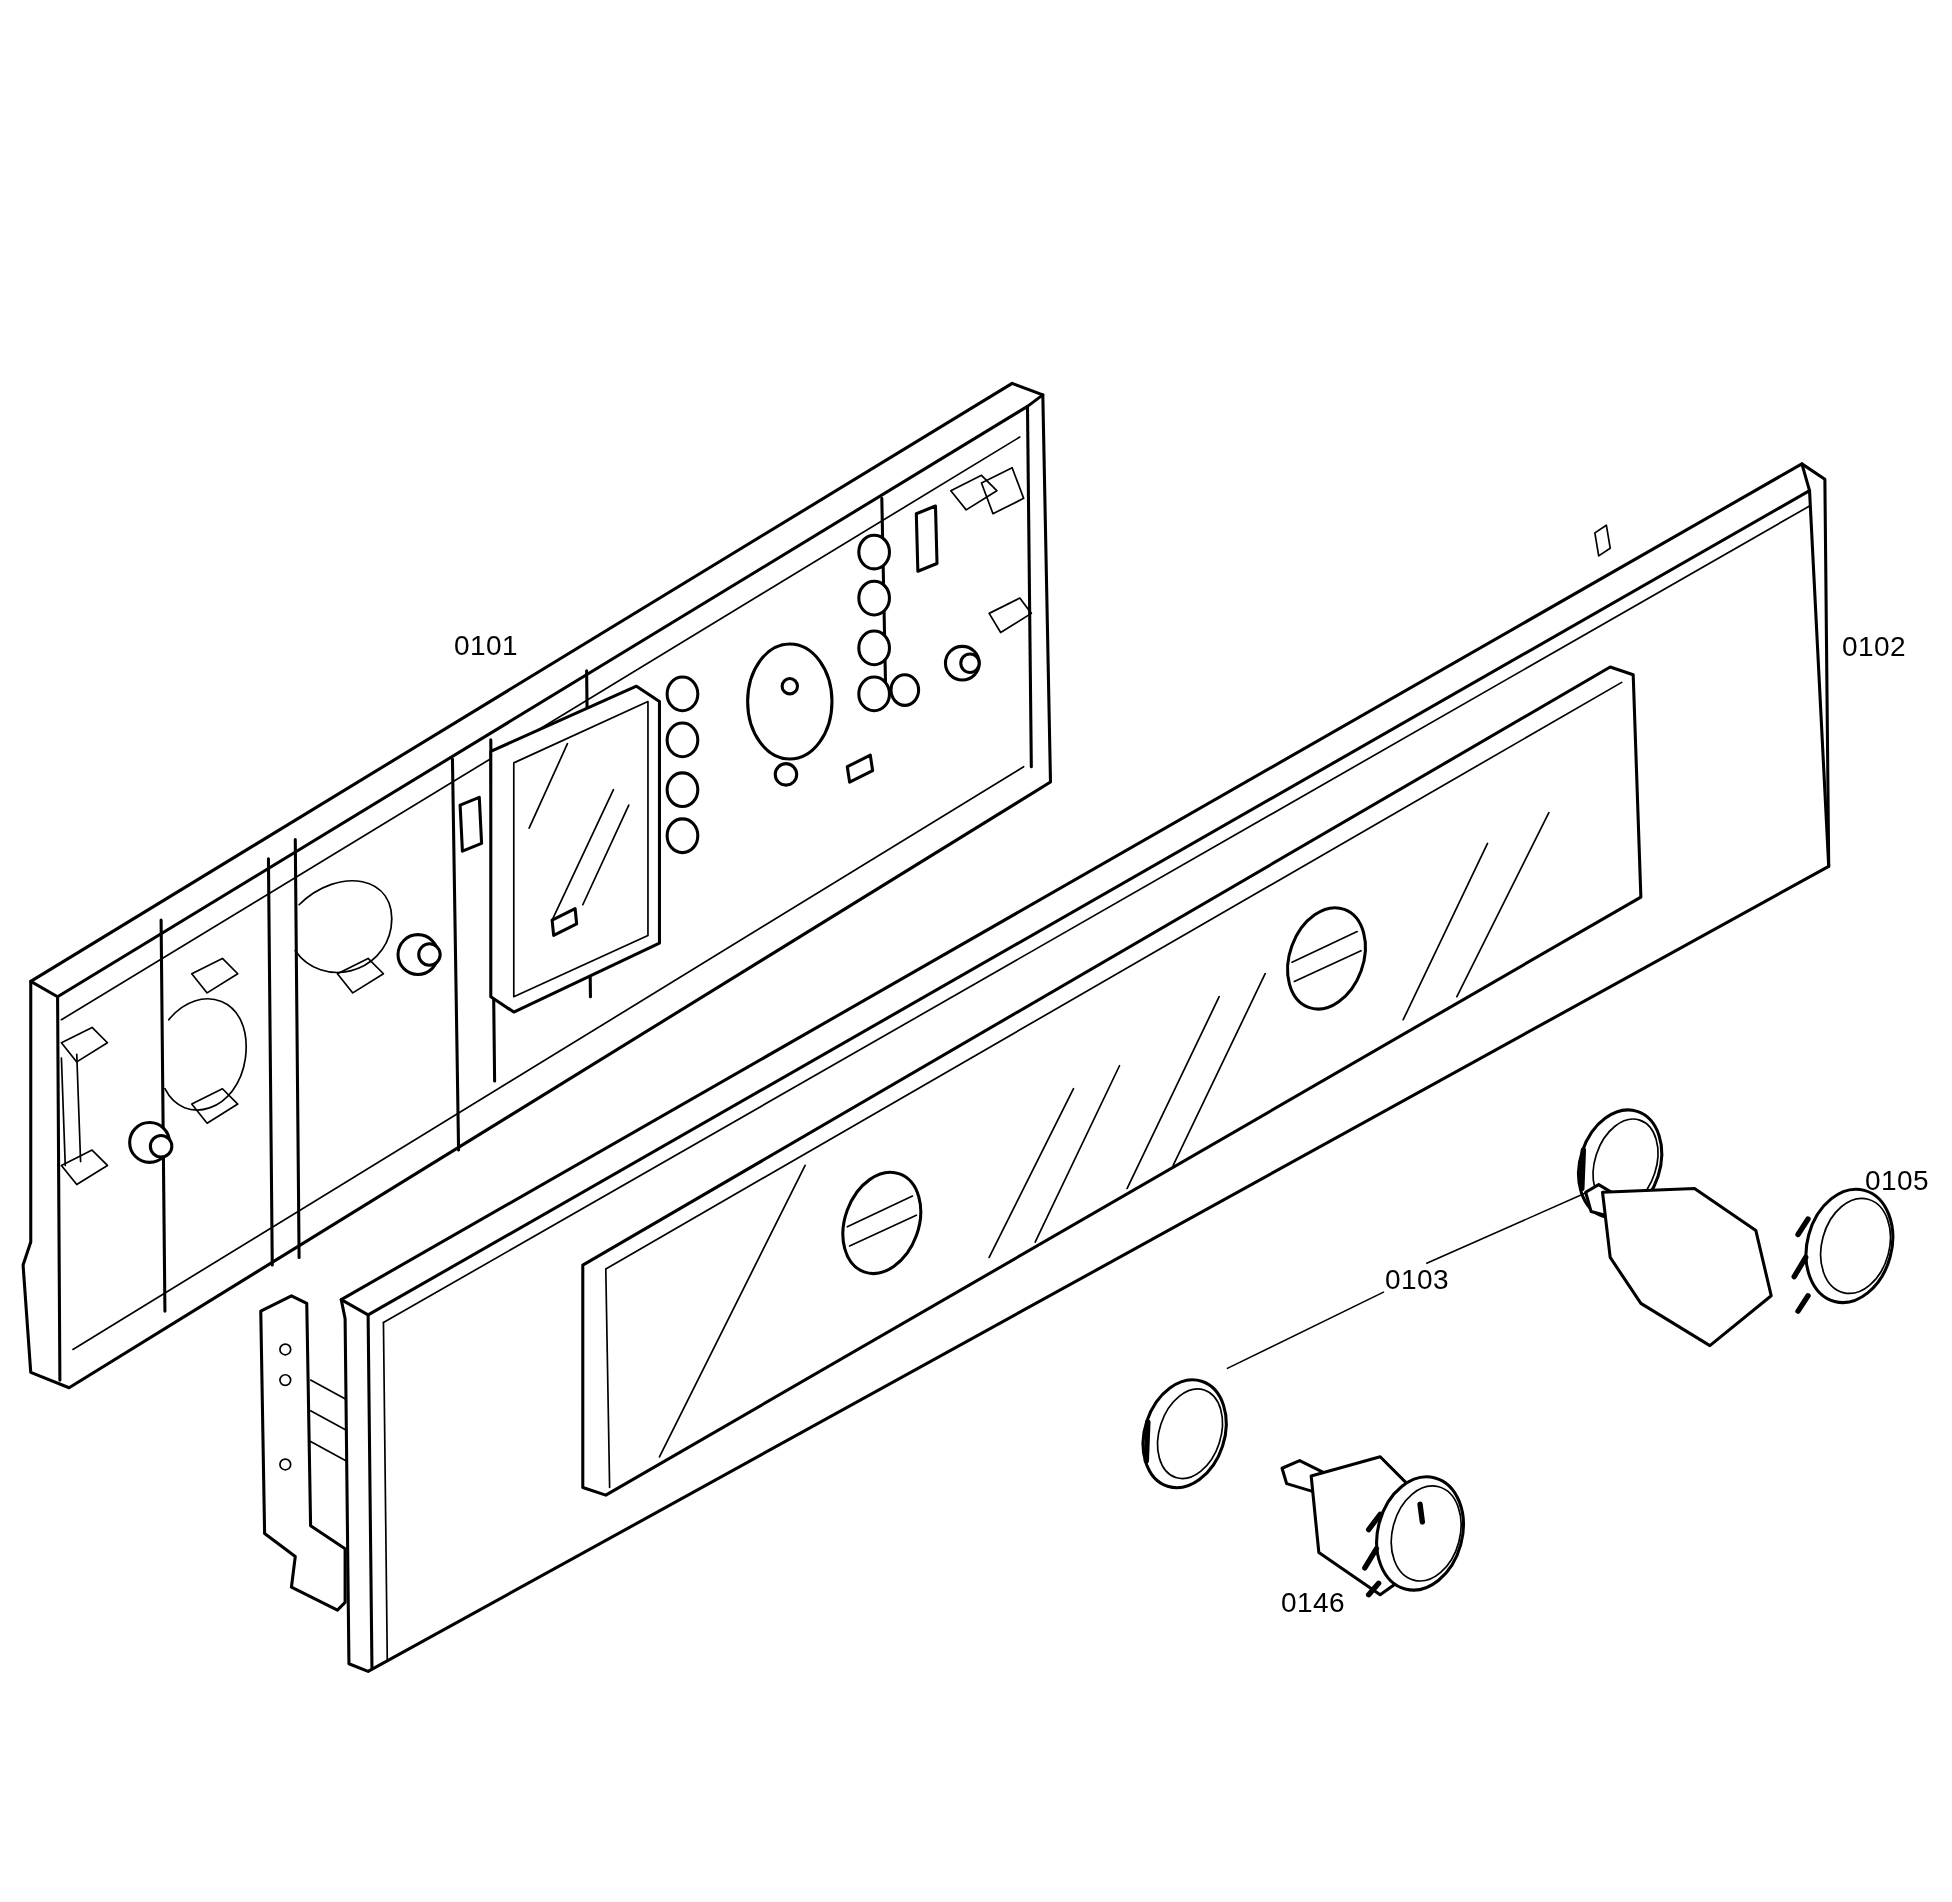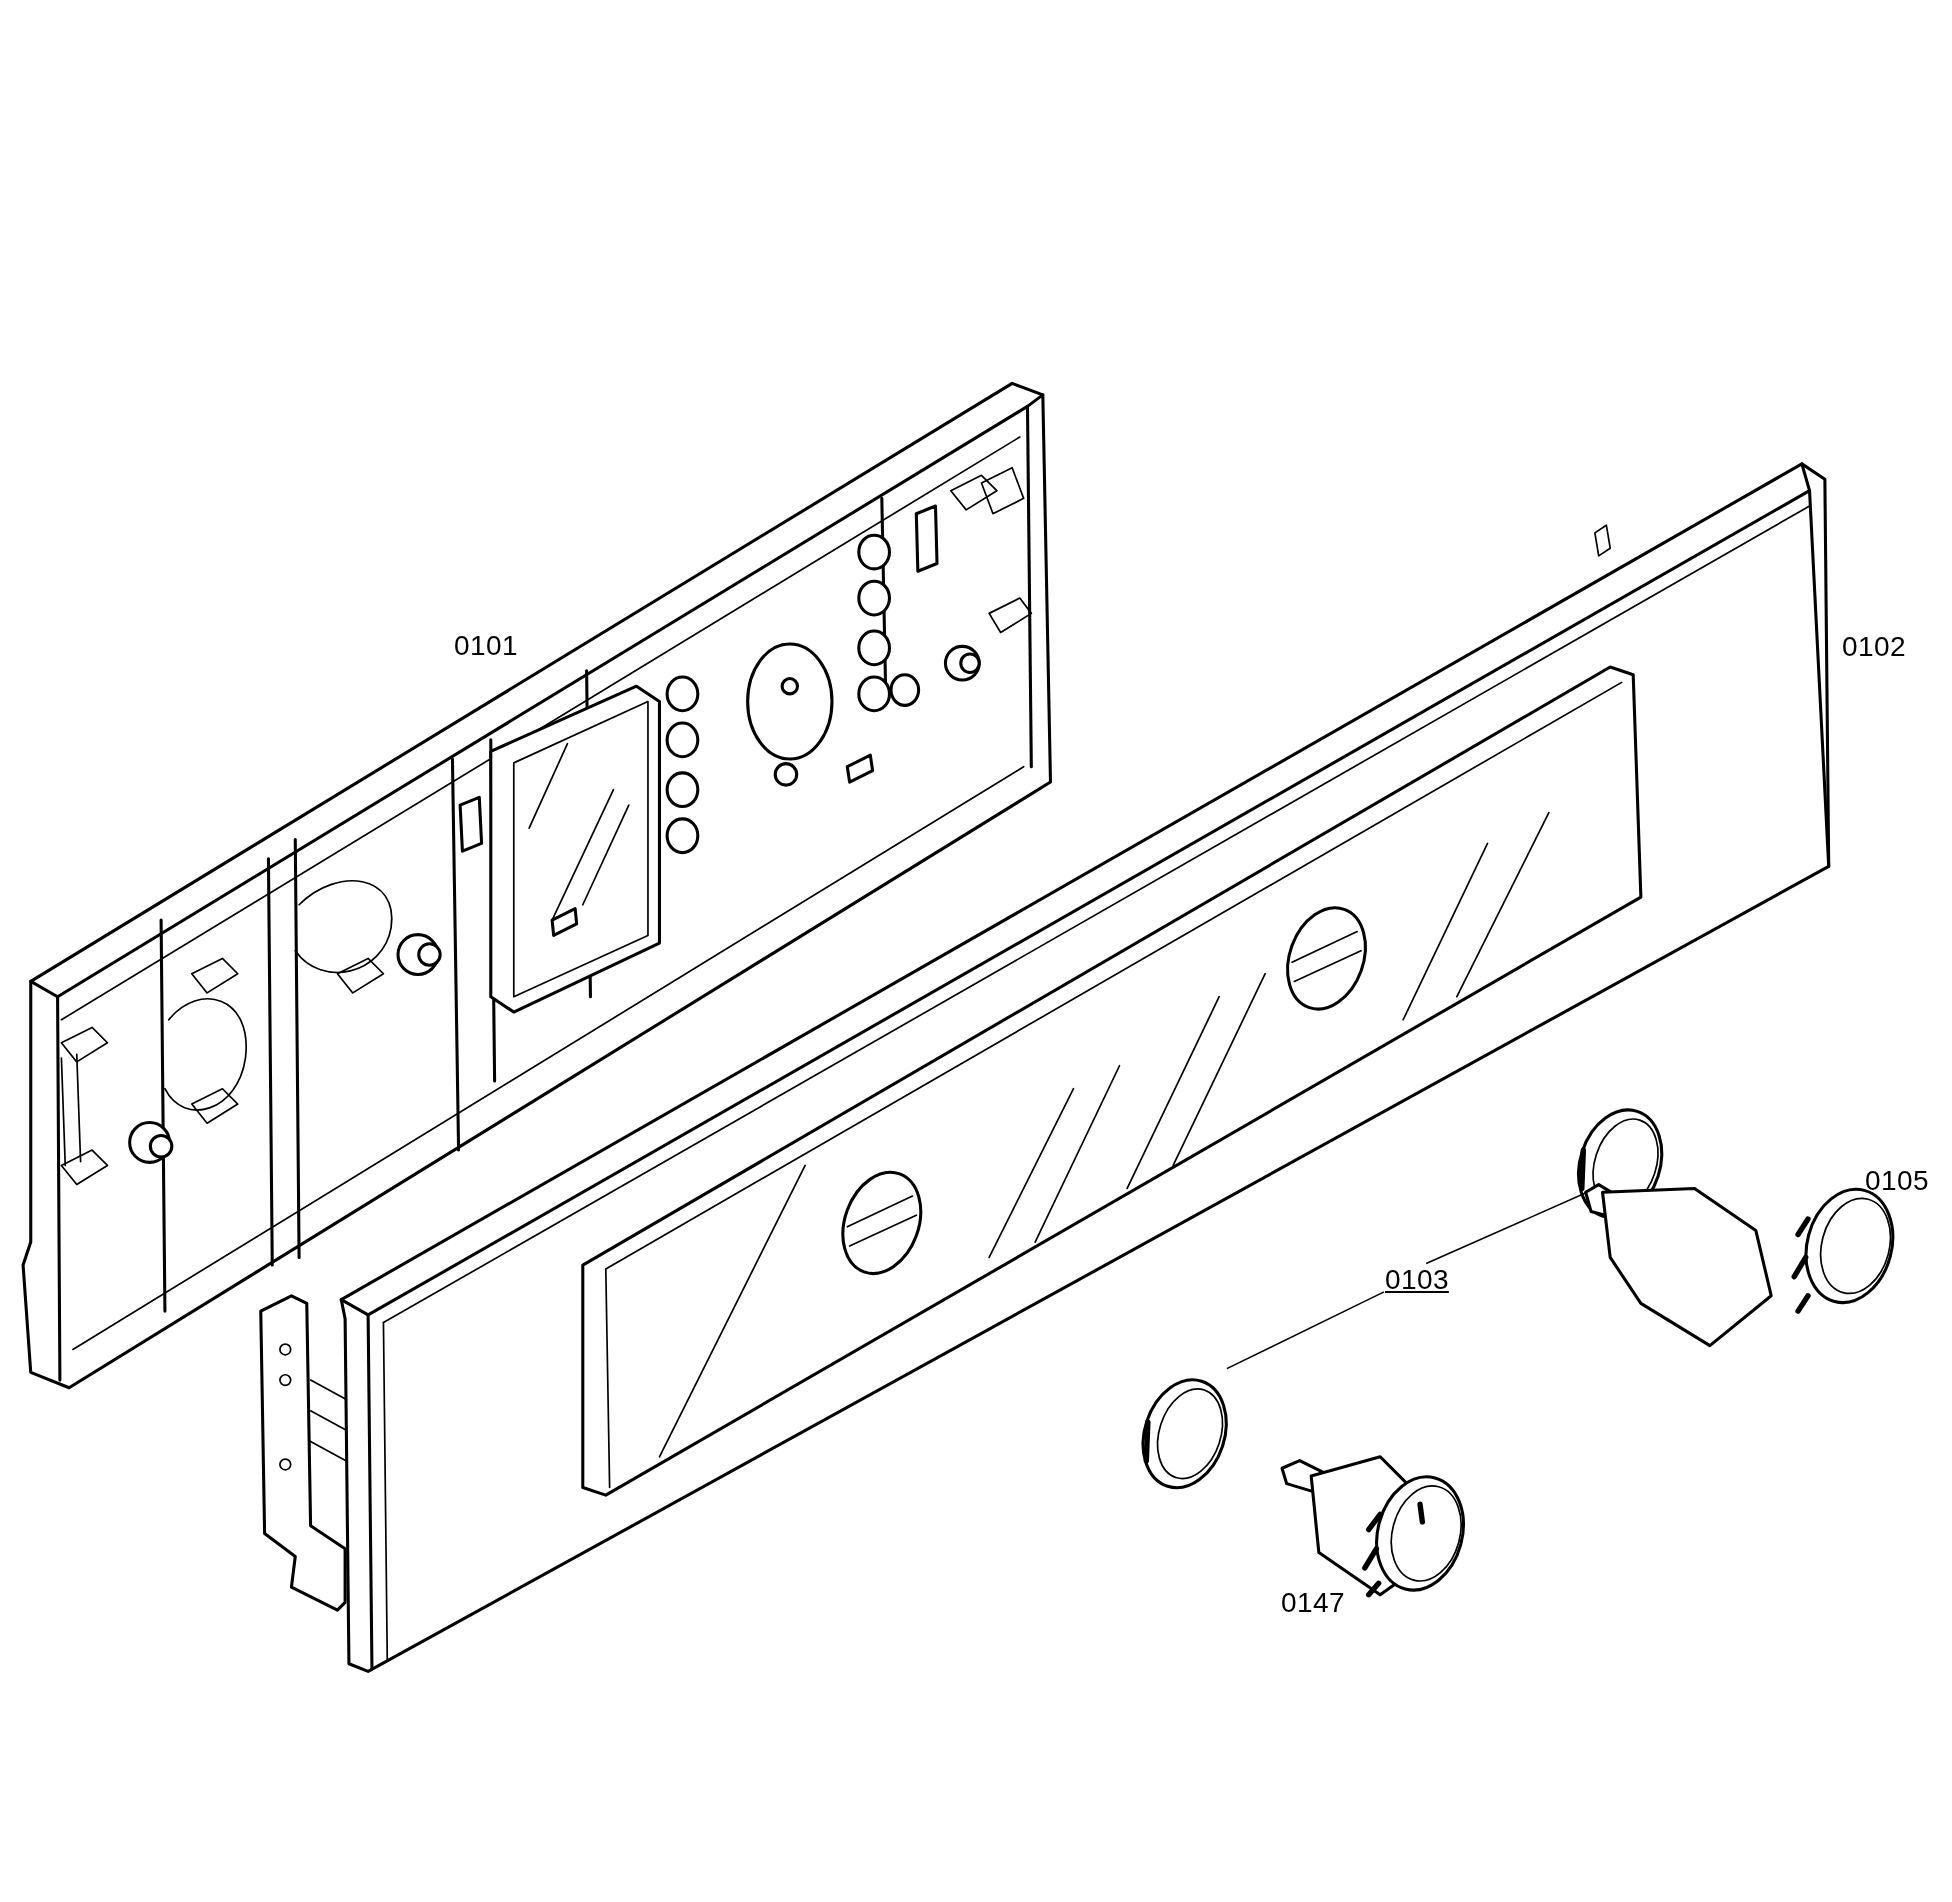--- a/index.html
+++ b/index.html
@@ -159,16 +159,16 @@
     <ellipse class="th" cx="1860" cy="2000" rx="44" ry="63" transform="rotate(15 1860 2000)"></ellipse>
     <path class="tk" d="M1852 1962 L1855 1985"></path>
     <path class="tk" d="M1800 1975 L1785 1995"></path>
     <path class="tk" d="M1795 2020 L1780 2045"></path>
     <path class="tk" d="M1798 2065 L1785 2080"></path>
   </g>
 </svg>
 
 <div class="label" style="left:454px; top:630px;">0101</div>
 <div class="label" style="left:1842px; top:607px;margin-top:24px;">0102</div>
-<div class="label" style="left:1385px; top:1264px;text-decoration:underline;">0103</div>
-<div class="label" style="left:1281px; top:1587px;">0147</div>
+<div class="label" style="left:1385px; top:1264px;">0103</div>
+<div class="label" style="left:1281px; top:1587px;">0146</div>
 <div class="label" style="left:1865px; top:1165px;">0105</div>
 
 
 </body></html>

